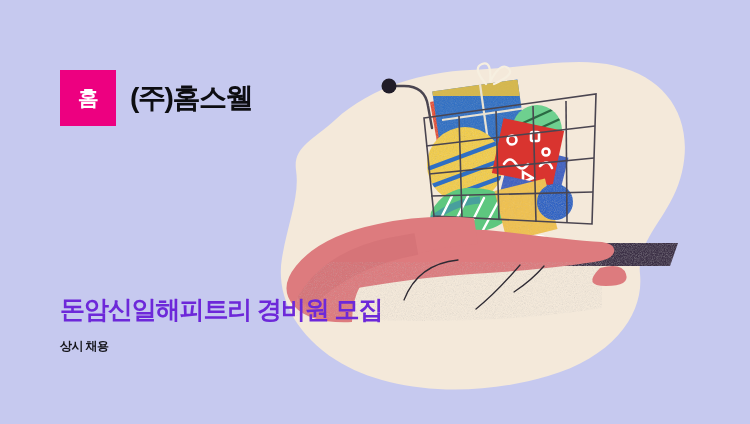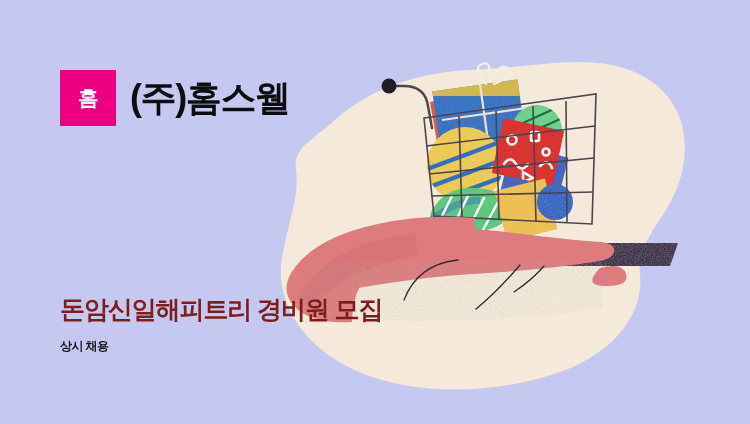--- a/index.html
+++ b/index.html
@@ -24,26 +24,26 @@
   }
   .logo-badge{
     width:56px;height:56px;
     background:#ed0080;
     display:flex;align-items:center;justify-content:center;
     color:#ffffff;
     font-size:21px;font-weight:700;
     letter-spacing:-0.5px;
   }
   .company-name{
-    font-size:36px;font-weight:700;color:#0d0d11;
+    font-size:28px;font-weight:700;color:#0d0d11;
     letter-spacing:-1.4px;white-space:nowrap;line-height:1;
   }
   .headline{
     position:absolute;left:60px;top:296px;
-    font-size:25px;font-weight:700;color:#7f1d1d;
+    font-size:25px;font-weight:700;color:#6d28d9;
     letter-spacing:-1.1px;white-space:nowrap;line-height:1.1;text-align:center;
   }
   .subline{
     position:absolute;left:60px;top:340px;
     font-size:12px;font-weight:700;color:#15151b;
     letter-spacing:-0.6px;white-space:nowrap;line-height:1.1;
   }
 </style>
 </head>
 <body>

